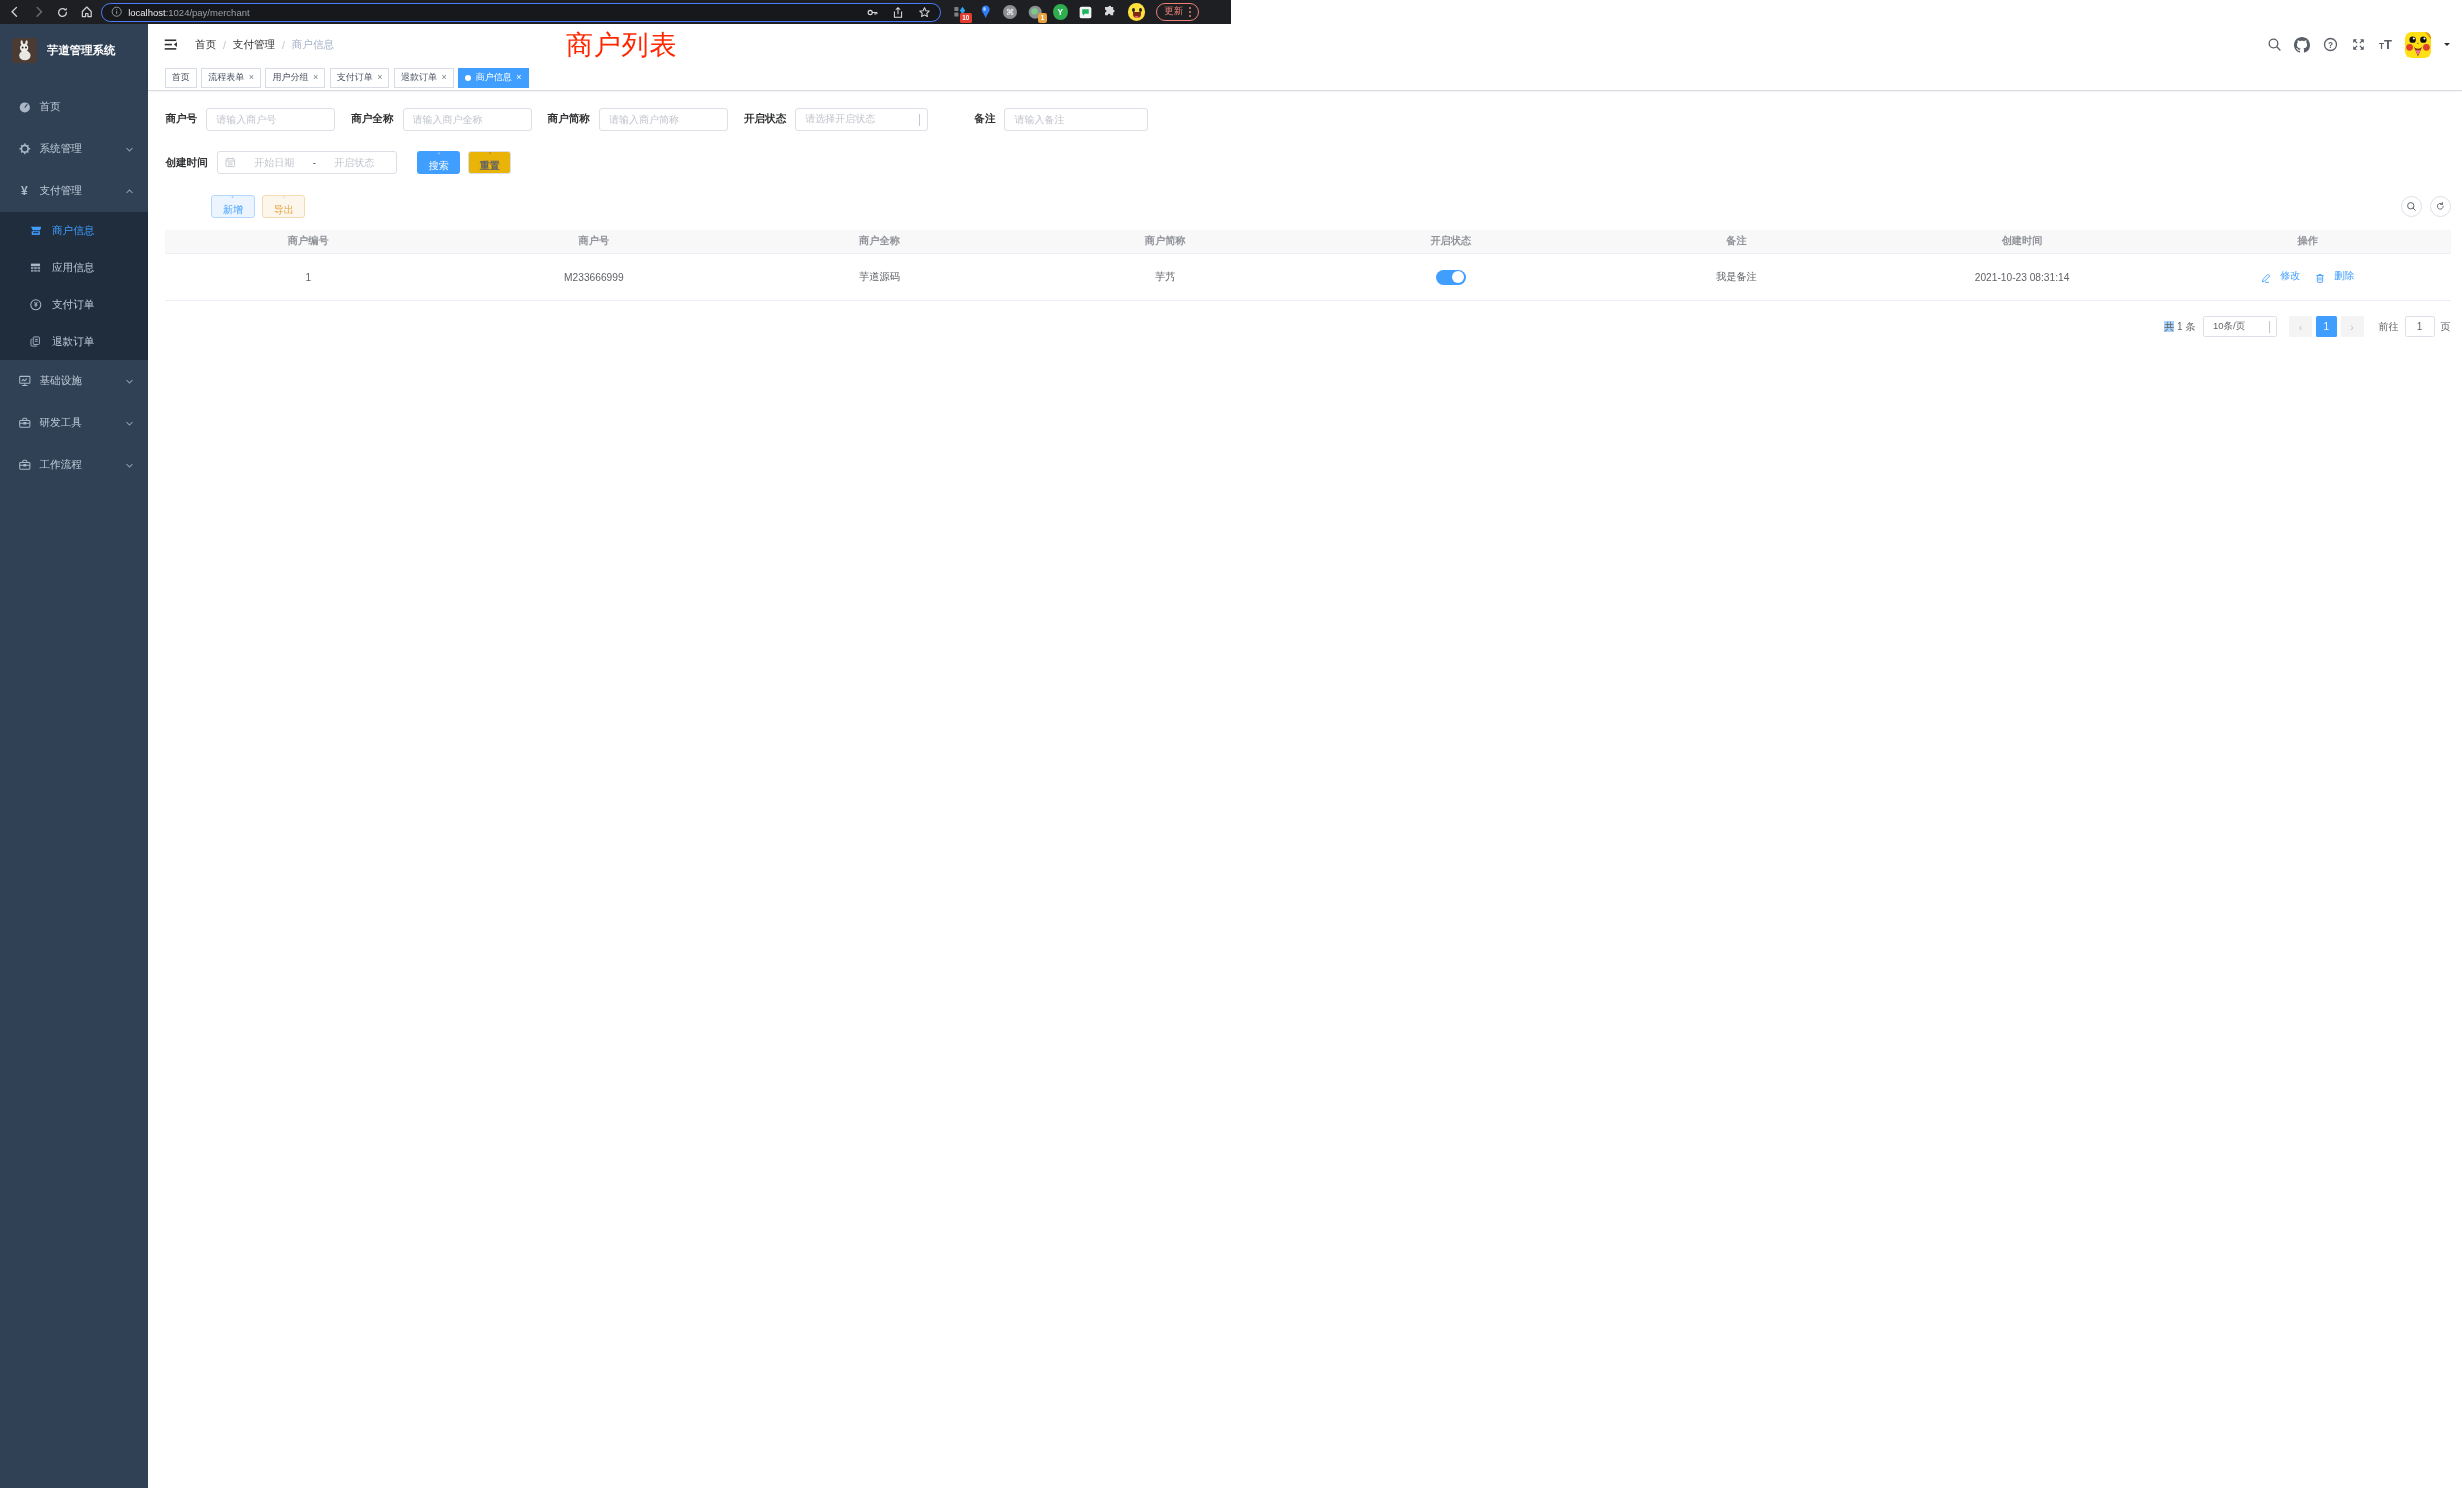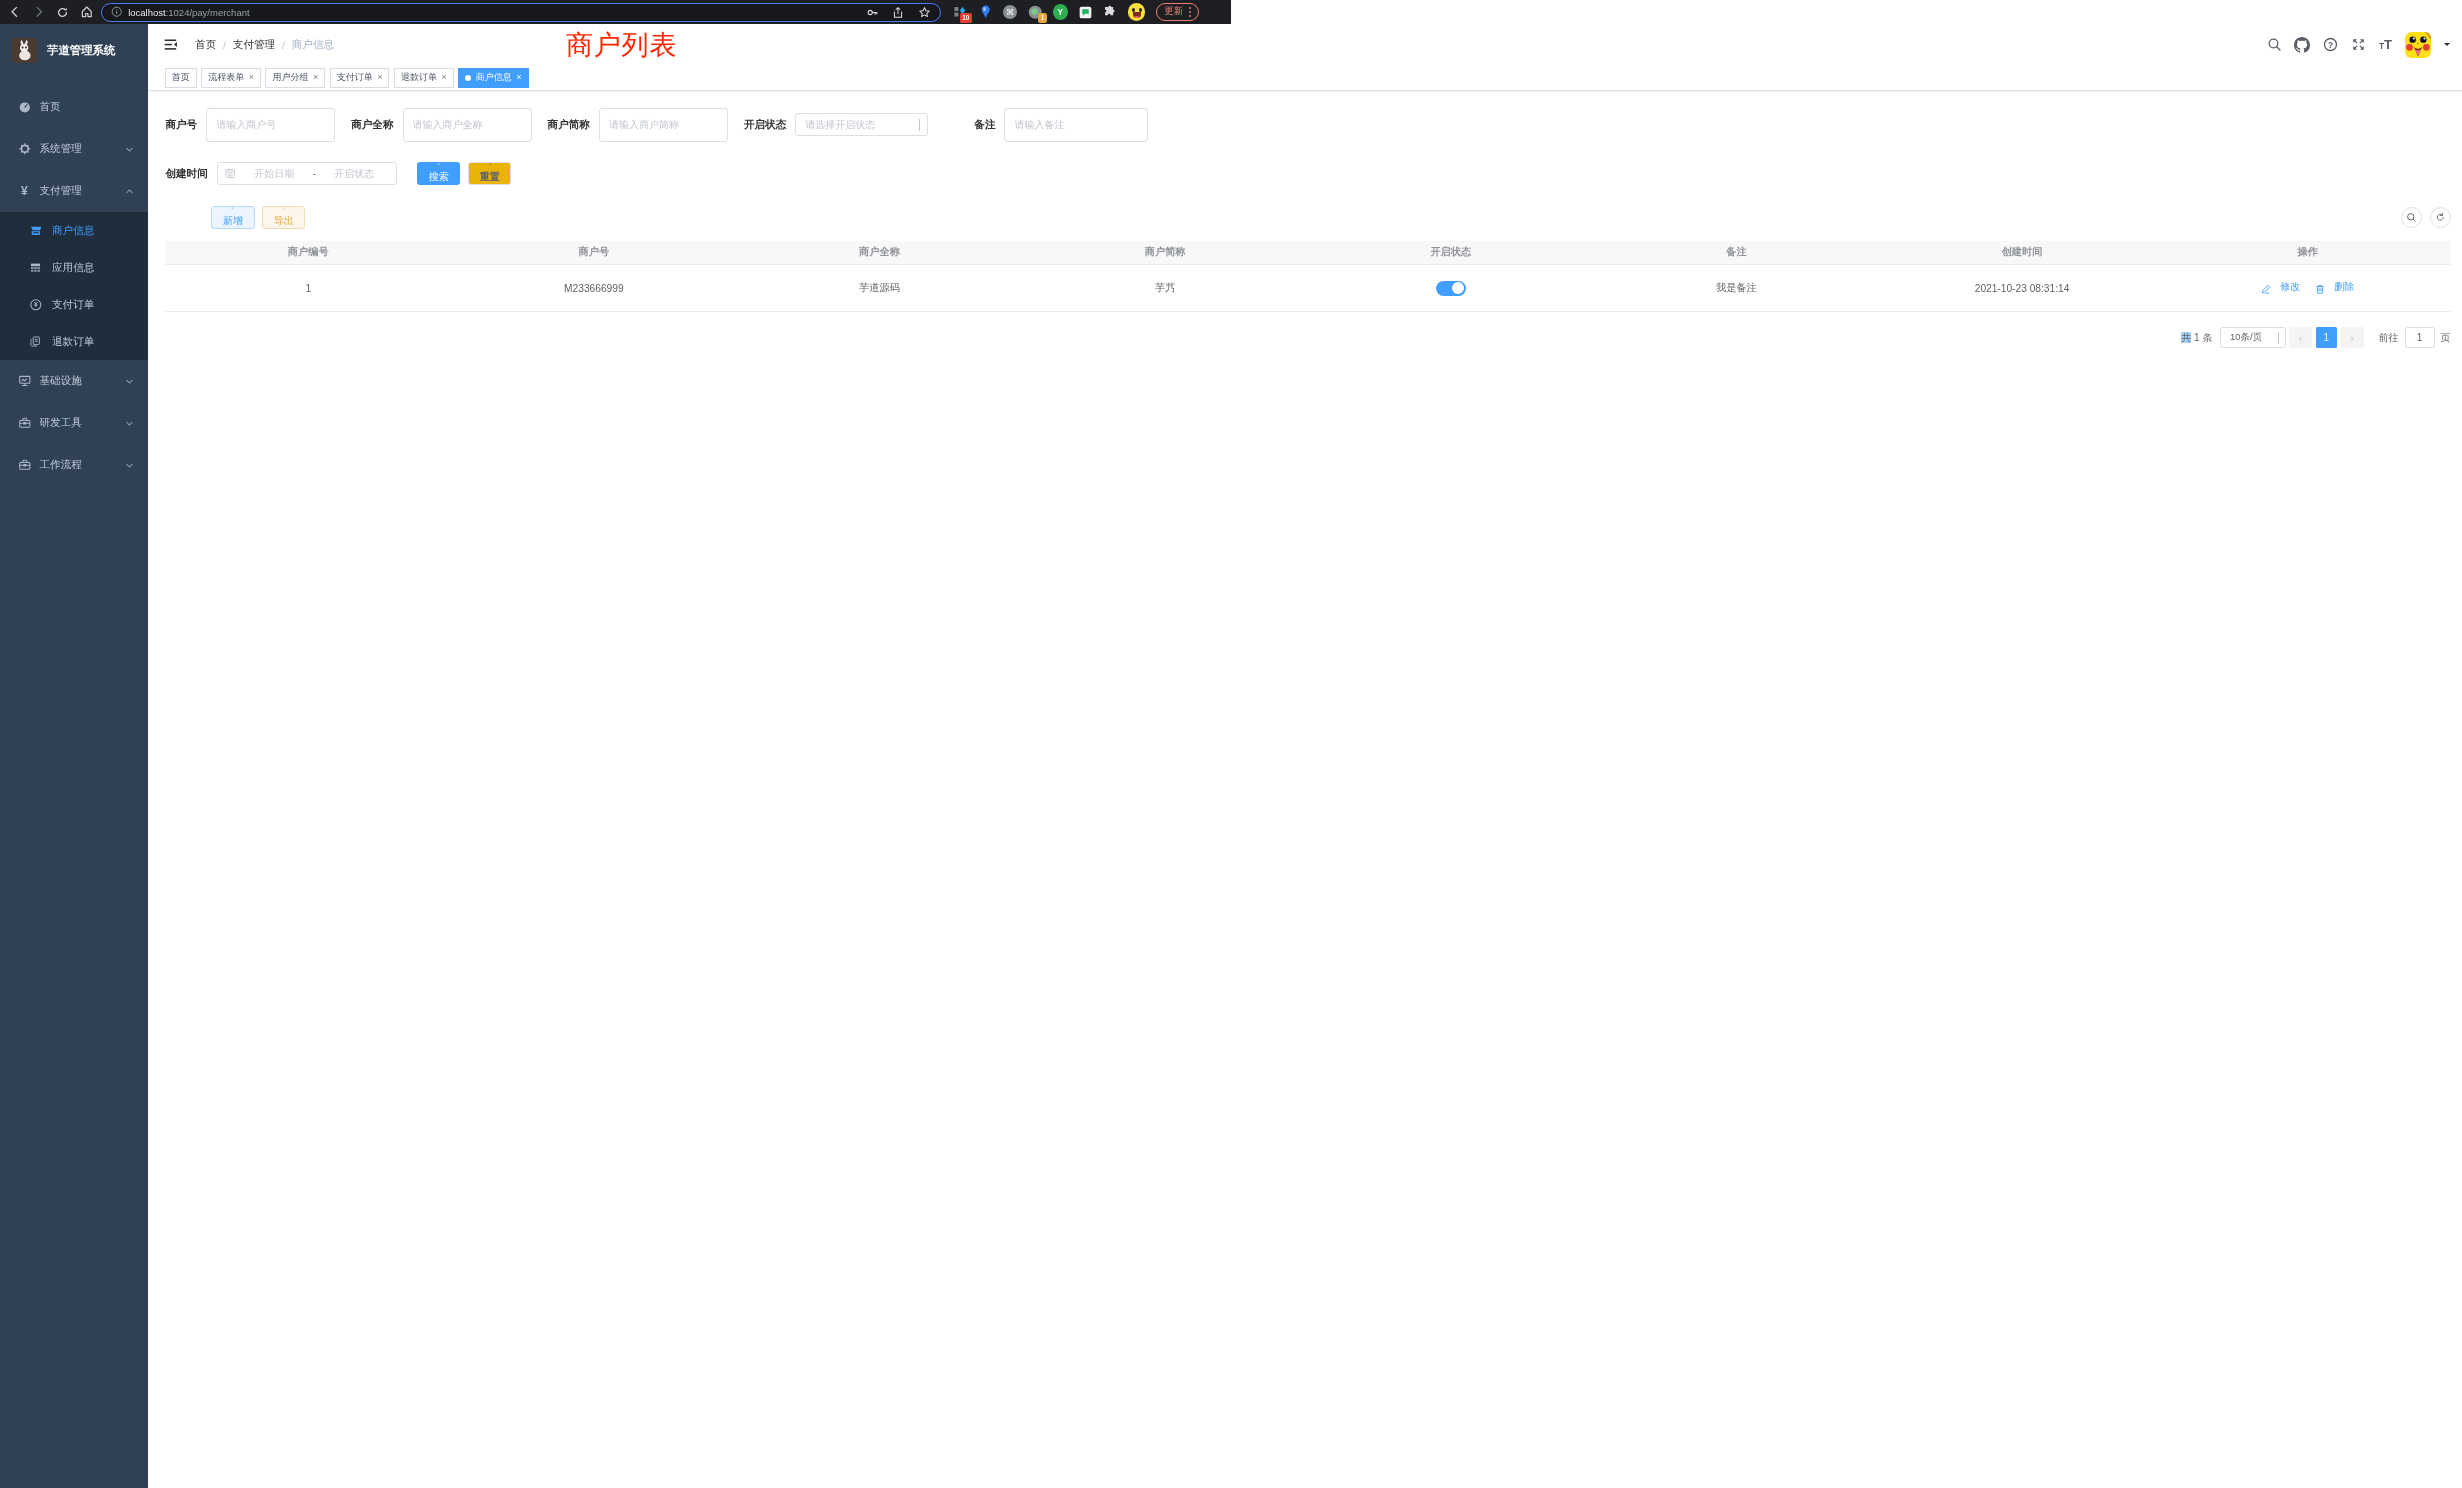--- a/index.html
+++ b/index.html
@@ -82,21 +82,21 @@
   .tag .x { color:#7d838c; font-size:9px; line-height:1; }
   .tag.active { background:#409eff; border-color:#409eff; color:#fff; }
   .tag.active .x { color:#fff; }
   .tag .dot { width:6px; height:6px; border-radius:50%; background:#fff; }
 
   
   .content { padding:16.7px 11.4px 0 17.4px; }
   .frow { display:flex; align-items:center; margin-bottom:20.5px; }
   .fitem { display:flex; align-items:center; margin-right:16px; }
   .flabel { font-size:10.6px; font-weight:700; color:#303133; margin-right:9px; white-space:nowrap; }
-  .inp { height:34px; border:0.8px solid #dcdfe6; border-radius:3px; font-size:10px; padding:8px 9px;
+  .inp { height:23px; border:0.8px solid #dcdfe6; border-radius:3px; font-size:10px; padding:8px 9px;
     color:#606266; outline:none; background:#fff; }
   .inp::placeholder { color:#c0c4cc; }
   .w170{width:129px} .w190{width:144px}
   .sel { width:133px; height:23px; border:0.8px solid #dcdfe6; border-radius:3px; display:flex;
     align-items:center; padding:0 7.6px 0 9px; color:#c0c4cc; font-size:10px; cursor:pointer; }
   .sel .sv { margin-left:auto; }
   .chev-dn { width:6px; height:6px; border-right:1.1px solid #c0c4cc; border-bottom:1.1px solid #c0c4cc;
     transform:rotate(45deg) translateY(-1.5px); }
   .dater { width:180px; height:23px; border:0.8px solid #dcdfe6; border-radius:3px; display:flex;
     align-items:center; padding:0 7.6px; color:#c0c4cc; font-size:10px; gap:4.5px; }
@@ -125,23 +125,23 @@
   .switch::after { content:""; position:absolute; right:1.5px; top:1.5px; width:12px; height:12px;
     border-radius:50%; background:#fff; }
   .op-link { color:#409eff; font-size:10px; display:inline-flex; align-items:flex-end; gap:9px; cursor:pointer; }
   .op-link + .op-link { margin-left:12px; }
 
   
   .pager { display:flex; align-items:center; justify-content:flex-end; margin-top:15px;
     font-size:10px; color:#606266; }
   .total { margin-right:7.6px; }
   .total .hl { background:#a8d1fa; }
-  .sizesel { width:66px; height:21px; border:0.8px solid #dcdfe6; border-radius:2.3px; background:#fff;
+  .sizesel { width:74px; height:21px; border:0.8px solid #dcdfe6; border-radius:2.3px; background:#fff;
     display:flex; align-items:center; padding:0 6px 0 9px; font-size:9.5px; color:#606266;
-    margin-right:3px; cursor:pointer; }
+    margin-right:12px; cursor:pointer; }
   .sizesel .sv { margin-left:auto; }
   .pbtn { min-width:23px; height:21px; background:#f4f4f5; color:#c0c4cc; border-radius:1.5px;
     display:flex; align-items:center; justify-content:center; font-size:10.6px; cursor:pointer; }
   .pnum { min-width:21px; height:21px; background:#409eff; color:#fff; border-radius:1.5px;
     display:flex; align-items:center; justify-content:center; font-size:10px; margin:0 3.8px; cursor:pointer; }
   .goto { margin-left:15px; display:flex; align-items:center; gap:6px; }
   .goto input { width:30px; height:21px; border:0.8px solid #dcdfe6; border-radius:2.3px;
     text-align:center; font-size:10px; color:#606266; outline:none; }
 </style>
 </head>

